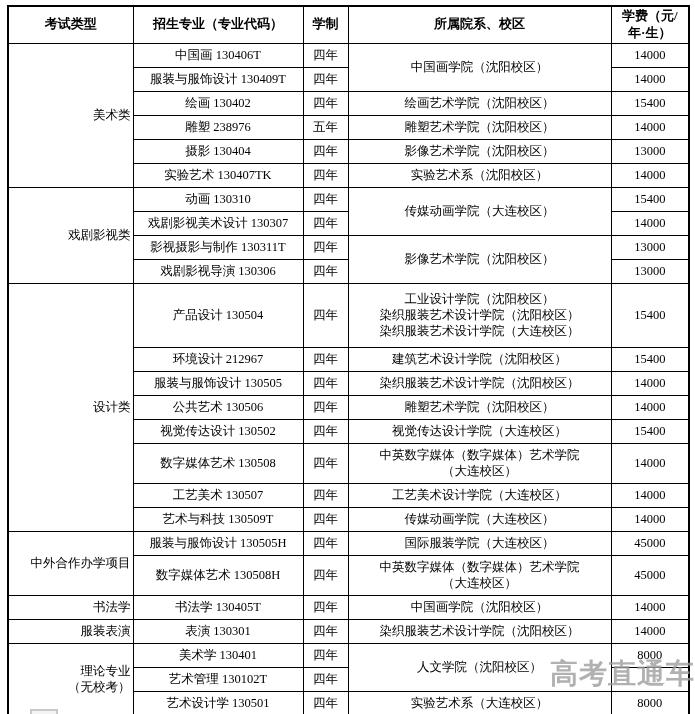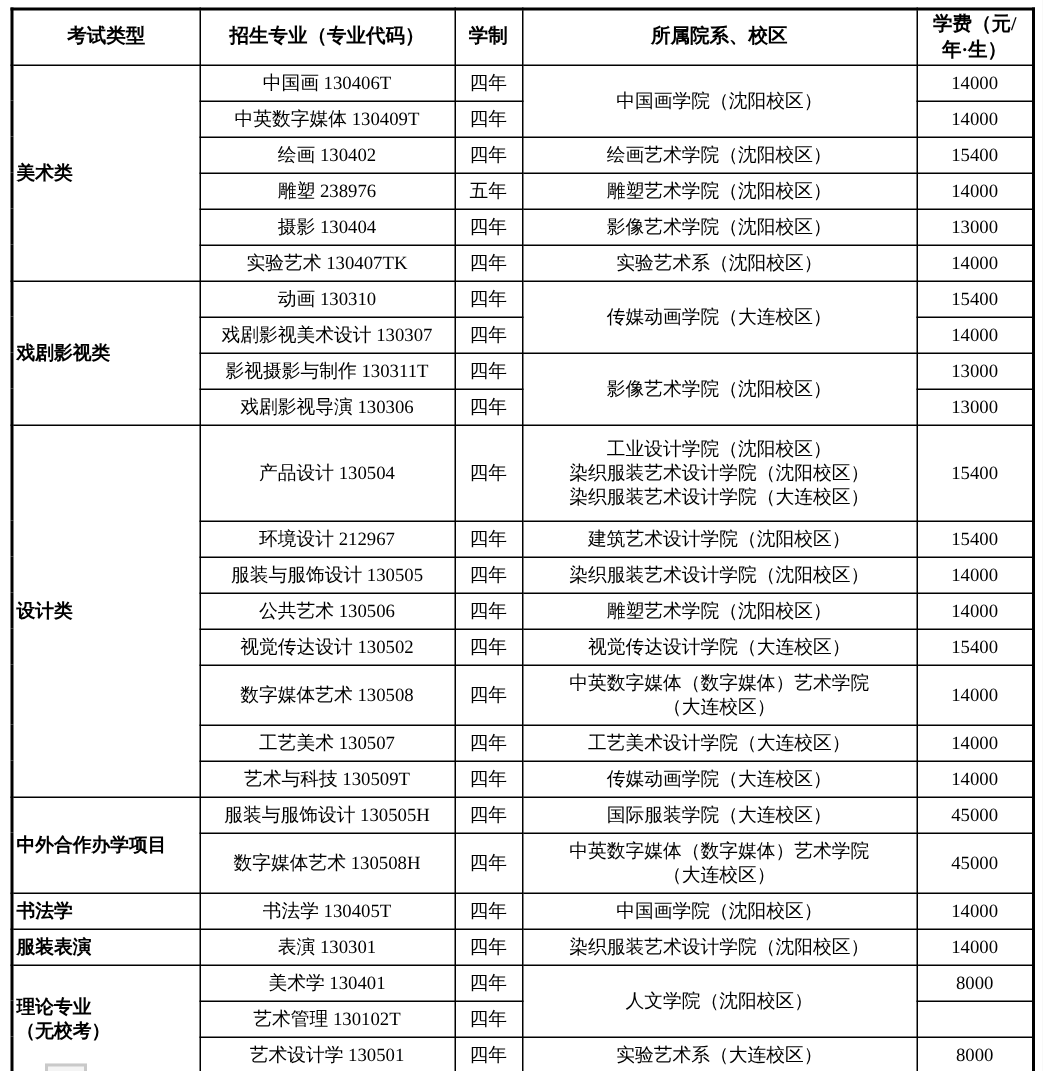--- a/index.html
+++ b/index.html
@@ -33,22 +33,22 @@
   table.adm th {
     font-weight: bold;
     font-size: 13px;
     text-align: center;
   }
   tr.hdr   { height: 34px; }
   tr.r     { height: 24px; }
   tr.r2    { height: 40px; }
   tr.r3    { height: 64px; }
   td.group {
-    font-weight: bold;
-    text-align: left;
+    font-weight: normal;
+    text-align: right;
     white-space: pre-line;
     font-size: 13px;
   }
   td.major {
     text-align: center;
     padding-left: 8px;
   }
   td.c { text-align: center; }
   .pre { white-space: pre-line; margin-left: 45px; }
   th.tuition-h {
@@ -105,21 +105,21 @@
     </thead>
     <tbody>
       <tr class="r">
         <td class="group" rowspan="6">美术类</td>
         <td class="major">中国画 130406T</td>
         <td class="c">四年</td>
         <td class="c" rowspan="2">中国画学院（沈阳校区）</td>
         <td class="c">14000</td>
       </tr>
       <tr class="r">
-        <td class="major">中英数字媒体 130409T</td>
+        <td class="major">服装与服饰设计 130409T</td>
         <td class="c">四年</td>
         <td class="c">14000</td>
       </tr>
       <tr class="r">
         <td class="major">绘画 130402</td>
         <td class="c">四年</td>
         <td class="c">绘画艺术学院（沈阳校区）</td>
         <td class="c">15400</td>
       </tr>
       <tr class="r">
@@ -264,15 +264,16 @@
       </tr>
       <tr class="r">
         <td class="major">艺术设计学 130501</td>
         <td class="c">四年</td>
         <td class="c">实验艺术系（大连校区）</td>
         <td class="c">8000</td>
       </tr>
     </tbody>
   </table>
 
+  <div class="watermark">高考直通车</div>
   <div class="corner-artifact"></div>
 
 </div>
 
 </body></html>

